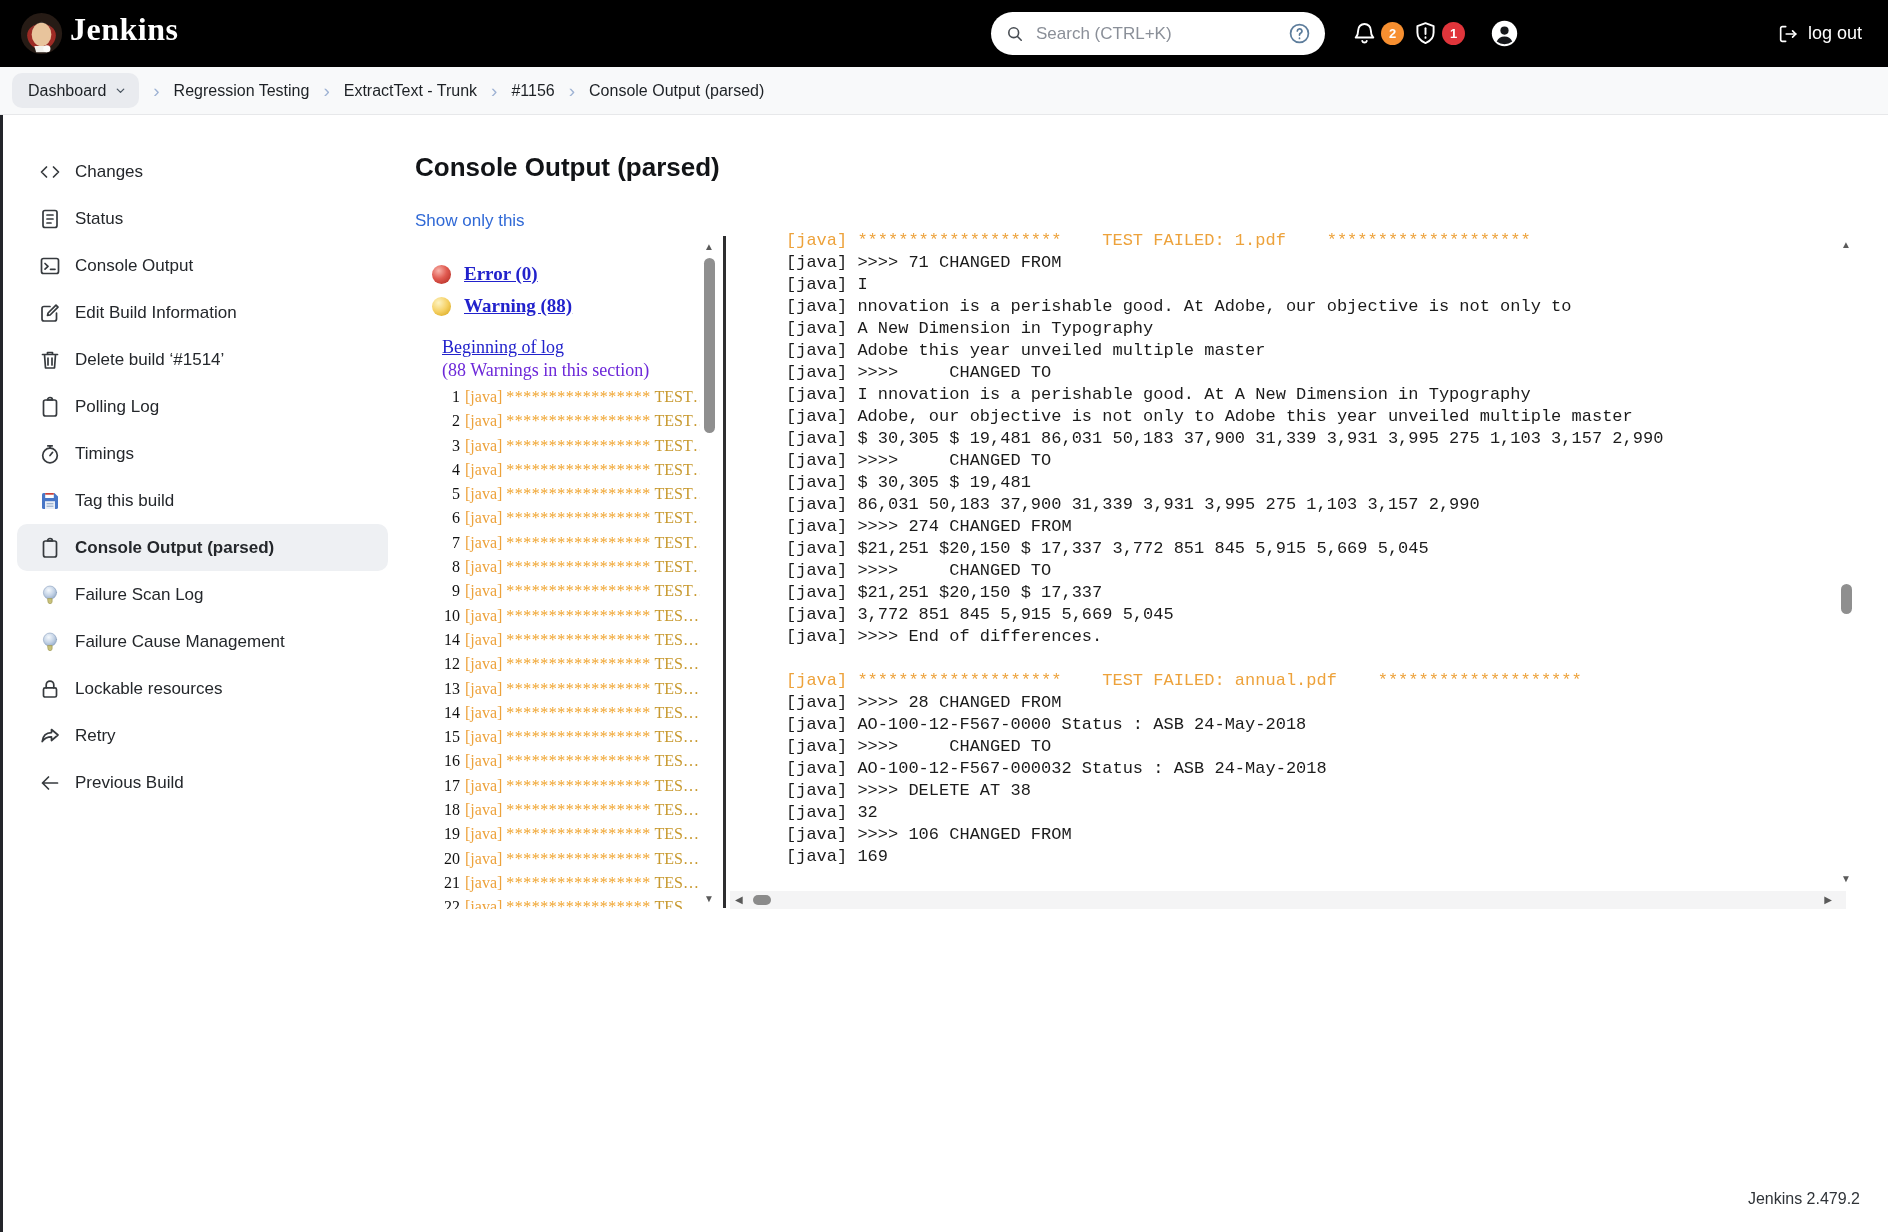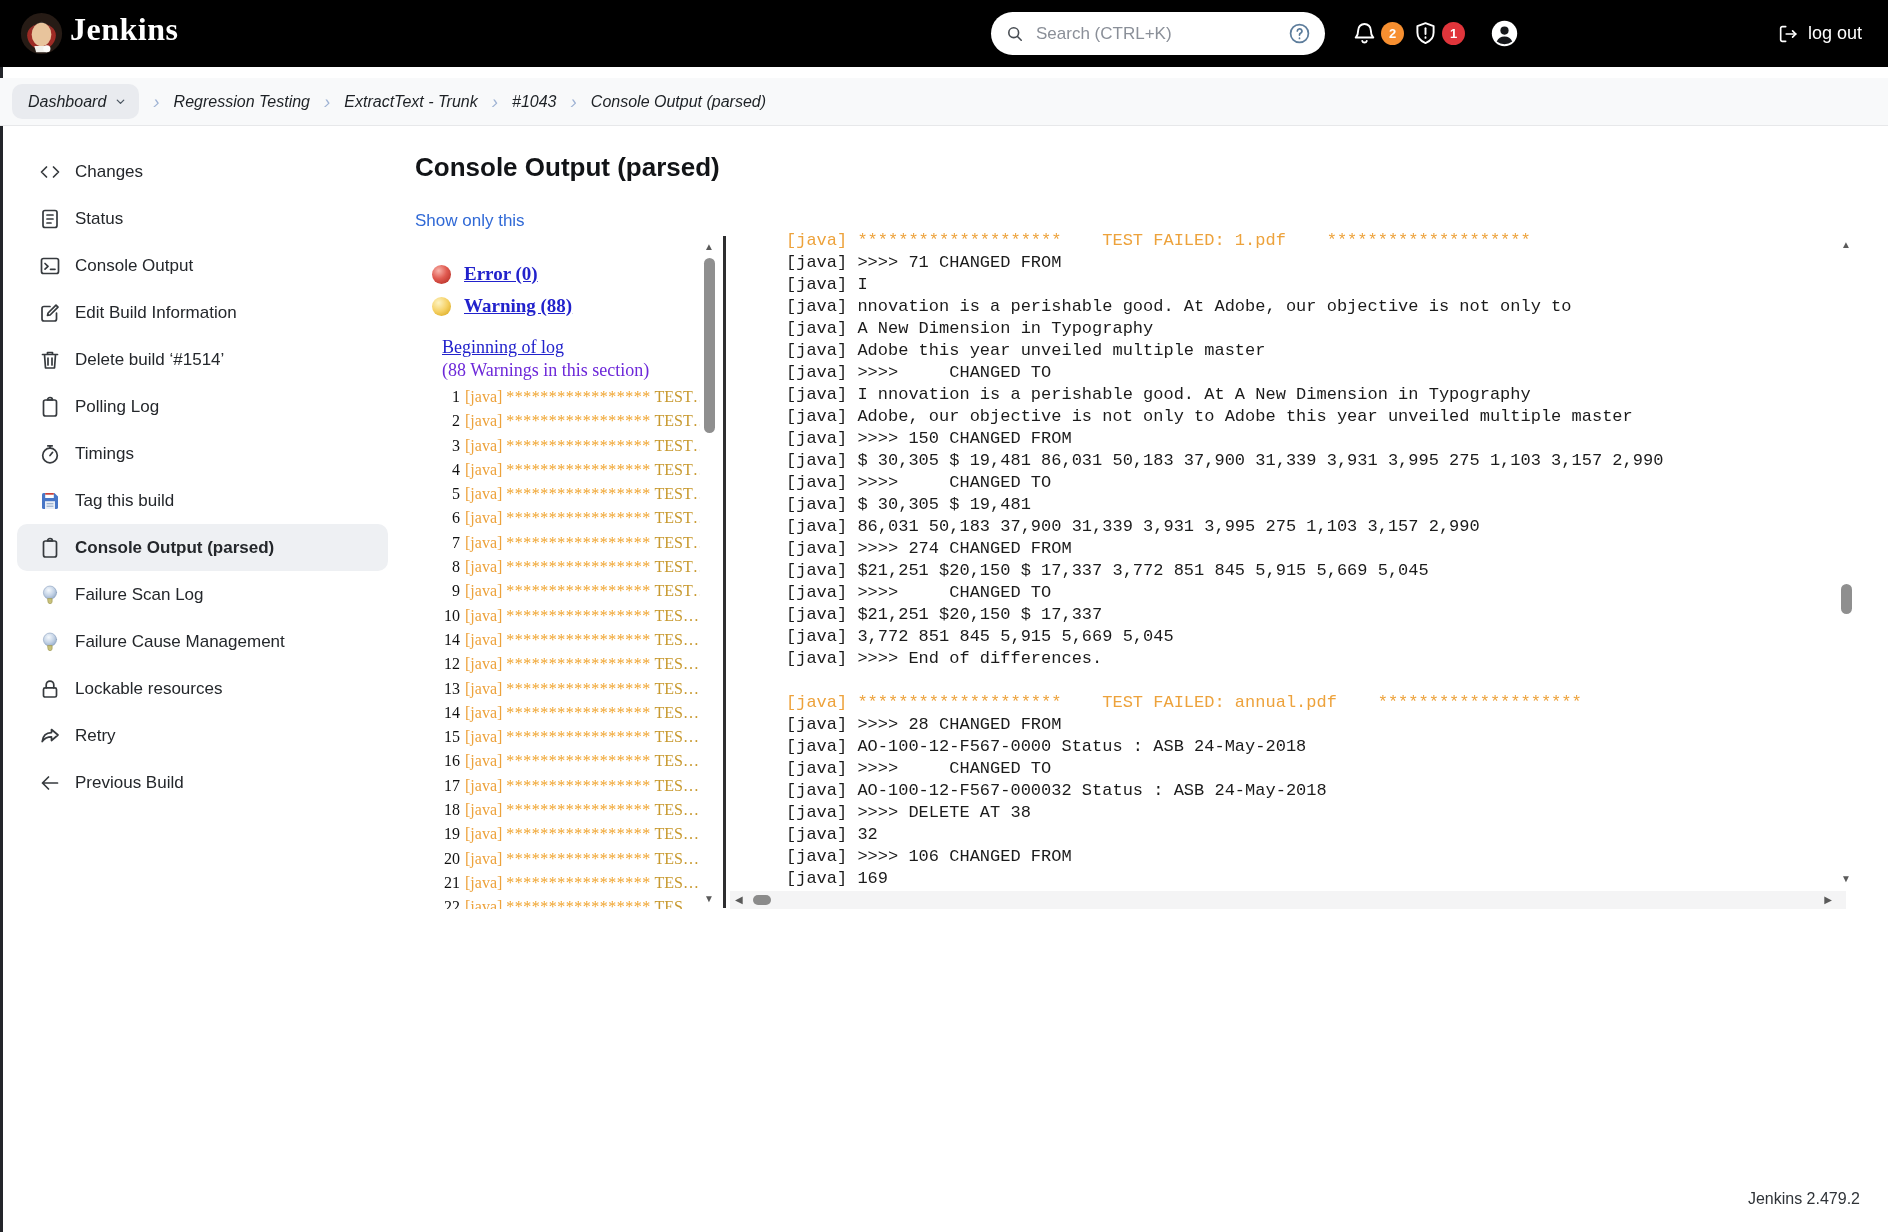--- a/index.html
+++ b/index.html
@@ -22,22 +22,22 @@
   .search input{border:none;outline:none;flex:1;margin-left:10px;font-size:17px;color:#333;
                 font-family:inherit;background:transparent;}
   .search input::placeholder{color:#8a8f98;}
   .tb-ico{position:absolute;top:0;height:67px;display:flex;align-items:center;}
   .badge{position:absolute;top:22px;width:23px;height:23px;border-radius:50%;color:#fff;font-size:13px;
          font-weight:700;display:flex;align-items:center;justify-content:center;}
   .logout{position:absolute;right:26px;top:0;height:67px;display:flex;align-items:center;gap:9px;
           color:#fff;font-size:18px;cursor:pointer;}
 
   
-  .crumbbar{position:absolute;left:0;top:78px;width:1888px;height:48px;background:#f8f9fa;
-            border-bottom:1px solid #e7e8ea;display:flex;align-items:center;padding-left:12px;box-sizing:border-box;font-style:italic;}
+  .crumbbar{position:absolute;left:0;top:67px;width:1888px;height:48px;background:#f8f9fa;
+            border-bottom:1px solid #e7e8ea;display:flex;align-items:center;padding-left:12px;box-sizing:border-box;}
   .crumb-chip{background:#e9ebef;border-radius:10px;height:35px;display:flex;align-items:center;
               padding:0 12px 0 16px;gap:8px;font-size:16px;color:#1d2125;cursor:pointer;}
   .crumb-sep{color:#9fb3d4;font-size:19px;margin:0 14px;font-weight:400;}
   .crumb-item{font-size:16px;color:#1d2125;cursor:pointer;}
 
   
   .sidebar{position:absolute;left:3px;top:115px;width:400px;padding-top:33px;}
   .side-item{height:47px;display:flex;align-items:center;margin:0 15px 0 14px;border-radius:10px;
              padding-left:20px;gap:12px;cursor:pointer;}
   .side-item.selected{background:#eef0f3;}
@@ -166,21 +166,21 @@
       <span style="display:flex;align-items:center;">
     <span class="crumb-sep">›</span>
     <span class="crumb-item">Regression Testing</span>
   </span>
       <span style="display:flex;align-items:center;">
     <span class="crumb-sep">›</span>
     <span class="crumb-item">ExtractText - Trunk</span>
   </span>
       <span style="display:flex;align-items:center;">
     <span class="crumb-sep">›</span>
-    <span class="crumb-item">#1043</span>
+    <span class="crumb-item">#1156</span>
   </span>
       <span style="display:flex;align-items:center;">
     <span class="crumb-sep">›</span>
     <span class="crumb-item">Console Output (parsed)</span>
   </span>
     </span>
 </div>
 
 <div class="sidebar">
     <div class="side-item">
@@ -377,21 +377,20 @@
 <div class="console">
     <div class="console-line hl">[java] ********************    TEST FAILED: 1.pdf    ********************</div>
     <div class="console-line">[java] &gt;&gt;&gt;&gt; 71 CHANGED FROM</div>
     <div class="console-line">[java] I</div>
     <div class="console-line">[java] nnovation is a perishable good. At Adobe, our objective is not only to</div>
     <div class="console-line">[java] A New Dimension in Typography</div>
     <div class="console-line">[java] Adobe this year unveiled multiple master</div>
     <div class="console-line">[java] &gt;&gt;&gt;&gt;     CHANGED TO</div>
     <div class="console-line">[java] I nnovation is a perishable good. At A New Dimension in Typography</div>
     <div class="console-line">[java] Adobe, our objective is not only to Adobe this year unveiled multiple master</div>
-    <div class="console-line">[java] &gt;&gt;&gt;&gt; 150 CHANGED FROM</div>
     <div class="console-line">[java] $ 30,305 $ 19,481 86,031 50,183 37,900 31,339 3,931 3,995 275 1,103 3,157 2,990</div>
     <div class="console-line">[java] &gt;&gt;&gt;&gt;     CHANGED TO</div>
     <div class="console-line">[java] $ 30,305 $ 19,481</div>
     <div class="console-line">[java] 86,031 50,183 37,900 31,339 3,931 3,995 275 1,103 3,157 2,990</div>
     <div class="console-line">[java] &gt;&gt;&gt;&gt; 274 CHANGED FROM</div>
     <div class="console-line">[java] $21,251 $20,150 $ 17,337 3,772 851 845 5,915 5,669 5,045</div>
     <div class="console-line">[java] &gt;&gt;&gt;&gt;     CHANGED TO</div>
     <div class="console-line">[java] $21,251 $20,150 $ 17,337</div>
     <div class="console-line">[java] 3,772 851 845 5,915 5,669 5,045</div>
     <div class="console-line">[java] &gt;&gt;&gt;&gt; End of differences.</div>

